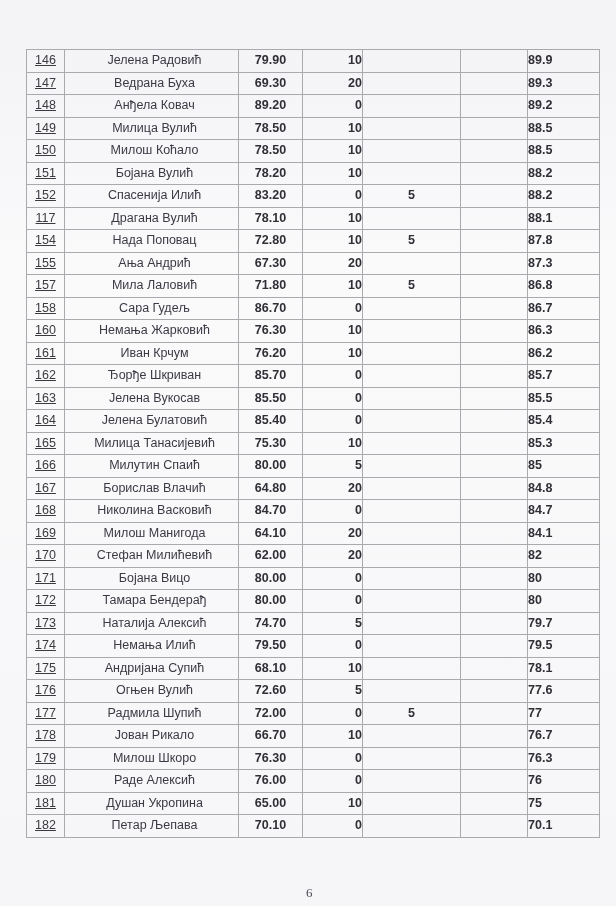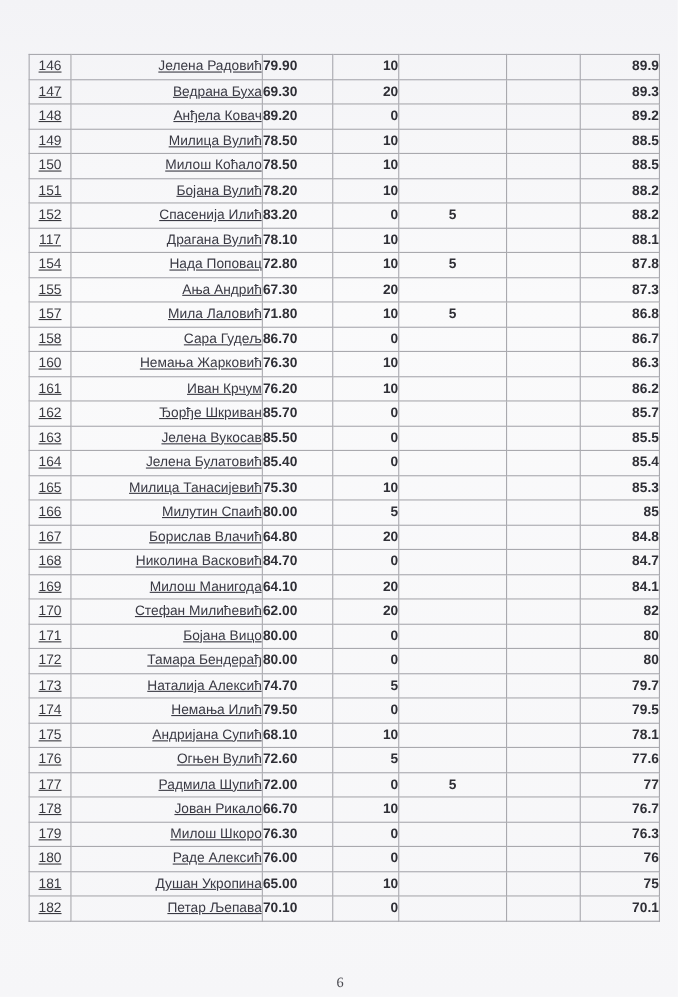--- a/index.html
+++ b/index.html
@@ -32,26 +32,26 @@
     table.results td {
       border: 1px solid #a9a9ae;
       height: 21.5px;
       padding: 0;
       font-size: 12.5px;
       line-height: 21px;
       white-space: nowrap;
       overflow: hidden;
     }
     td.c-num { width: 37px; text-align: center; color: #3a3a40; font-size: 12px; text-decoration: underline; }
-    td.c-name { width: 167px; text-align: right; padding-left: 6px !important; color: #3a3a44; text-decoration: underline; }
-    td.c-score { width: 63px; text-align: left; font-weight: bold; color: #2f2f36; }
+    td.c-name { width: 167px; text-align: center; padding-left: 6px !important; color: #3a3a44; }
+    td.c-score { width: 63px; text-align: center; font-weight: bold; color: #2f2f36; }
     td.c-bonus { width: 59px; text-align: right; font-weight: bold; color: #2f2f36; }
     td.c-extra { width: 97px; text-align: center; font-weight: bold; color: #2f2f36; }
     td.c-extra2 { width: 66px; text-align: center; font-weight: bold; color: #2f2f36; }
-    td.c-total { width: 71px; text-align: right; font-weight: bold; color: #2f2f36; }
+    td.c-total { width: 71px; text-align: left; font-weight: bold; color: #2f2f36; }
     .page-number {
       position: absolute;
       left: 306px;
       top: 885px;
       font-family: "Liberation Serif", serif;
       font-size: 13px;
       color: #4a4a50;
     }
   </style>
 </head>

